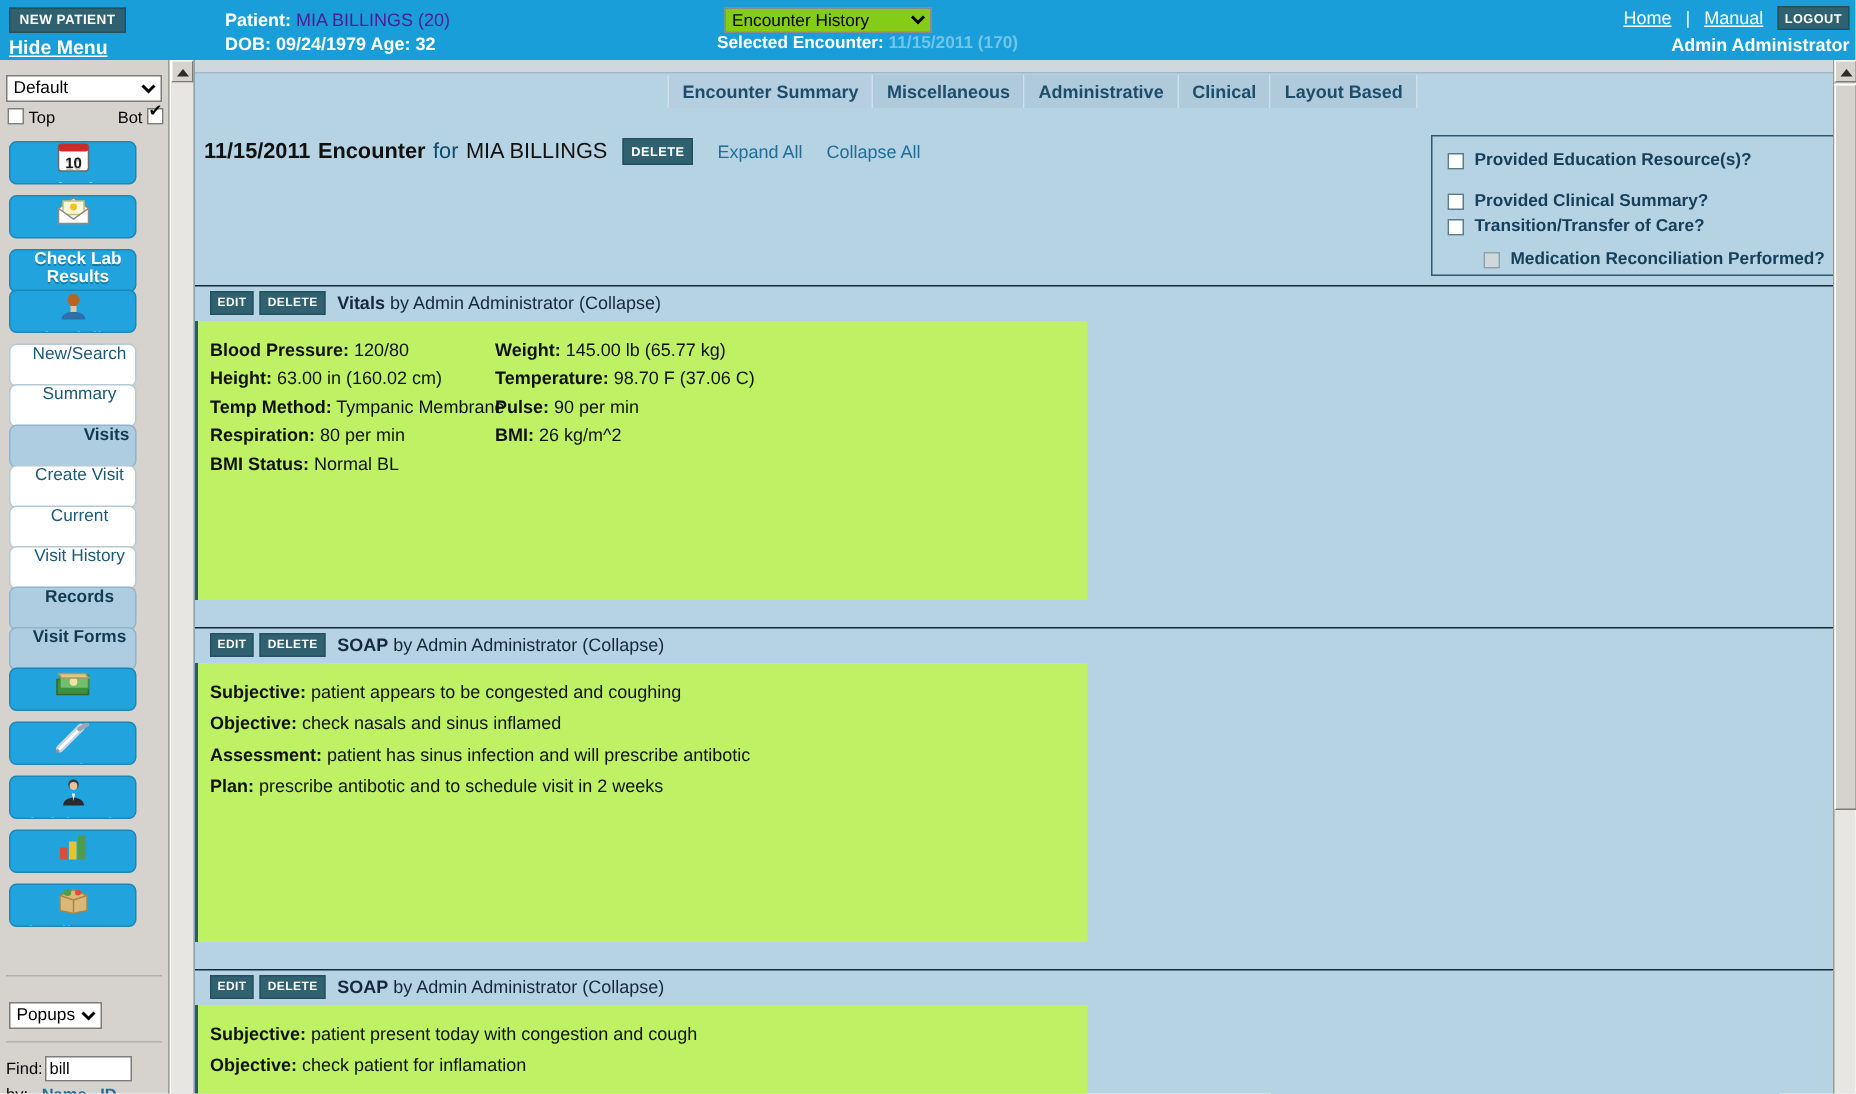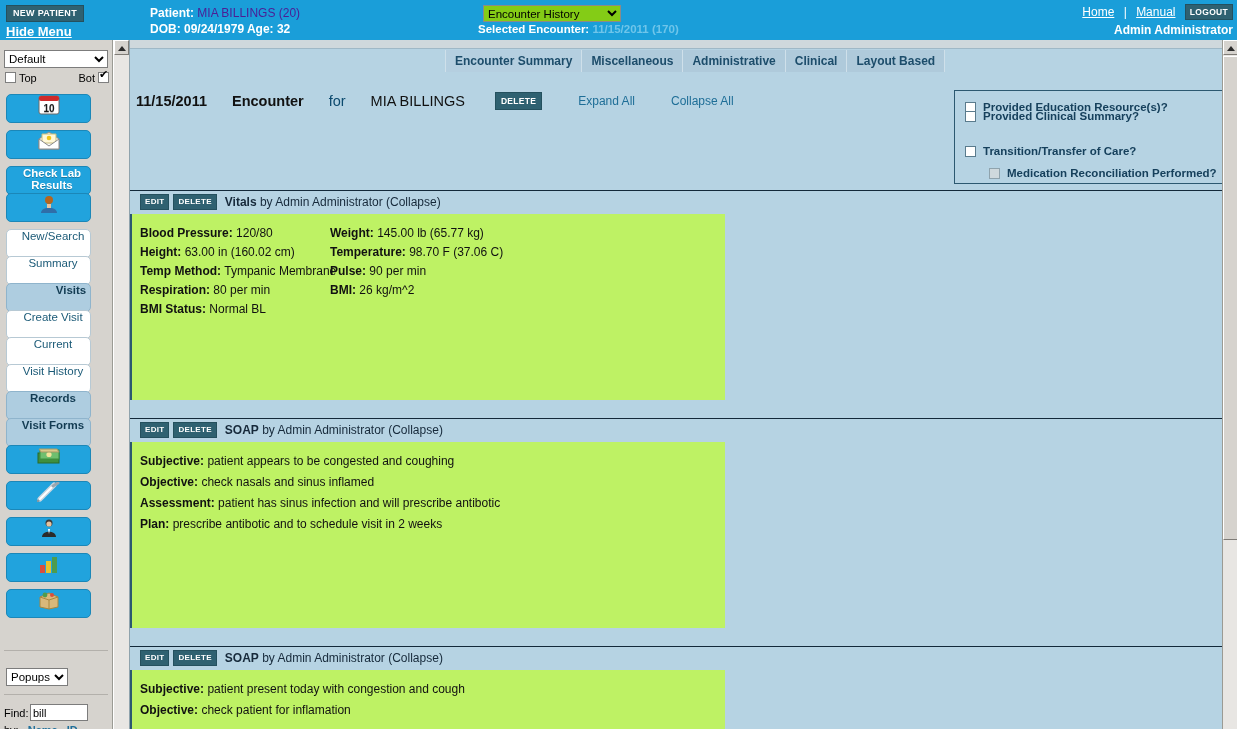--- a/index.html
+++ b/index.html
@@ -211,21 +211,21 @@
     border-right: 1px solid #cfe0ea;
     cursor: pointer;
     white-space: nowrap;
   }
   .tab:first-child { border-left: 1px solid #cfe0ea; }
   .tab.active { background: #b5cfe0; }
 
   
   #title-row {
     position: absolute; left: 6px; top: 50px; height: 22px;
-    display: flex; align-items: center; white-space: nowrap; gap: 20px;
+    display: flex; align-items: center; white-space: nowrap;
   }
   #title-row .t-date { font-size: 14.5px; font-weight: bold; color: #111111; }
   #title-row .t-for  { font-size: 14.5px; color: #0c4a6e; margin-left: 5px; }
   #title-row .t-name { font-size: 14.5px; color: #111111; margin-left: 5px; }
   .btn-delete-top {
     background: #2f6171; border: 1px solid #24505e; color: #ffffff;
     font-size: 8.5px; font-weight: bold; letter-spacing: .3px;
     padding: 3px 5px 3px 5px; margin-left: 10px; cursor: pointer;
   }
   .link-action {
@@ -505,21 +505,21 @@
     <span class="btn-delete-top">DELETE</span>
     <span class="link-action">Expand All</span>
     <span class="link-action">Collapse All</span>
   </div>
 
   <div id="cb-panel">
       <div class="cb-row" style="top: 7px;">
         <span class="box"></span>
         <span>Provided Education Resource(s)?</span>
       </div>
-      <div class="cb-row" style="top: 16px;">
+      <div class="cb-row" style="top: 34px;">
         <span class="box"></span>
         <span>Provided Clinical Summary?</span>
       </div>
       <div class="cb-row" style="top: 51px;">
         <span class="box"></span>
         <span>Transition/Transfer of Care?</span>
       </div>
       <div class="cb-row sub" style="top: 73px;">
         <span class="box"></span>
         <span>Medication Reconciliation Performed?</span>

